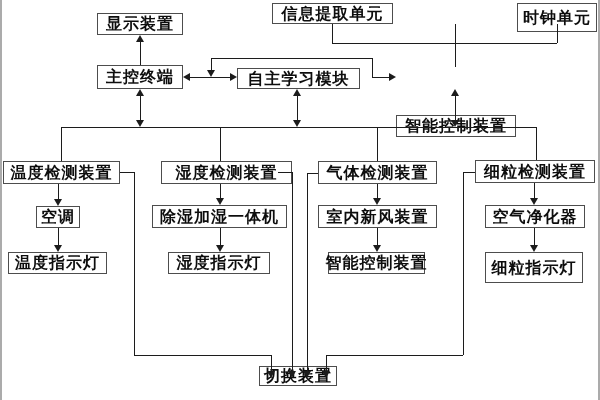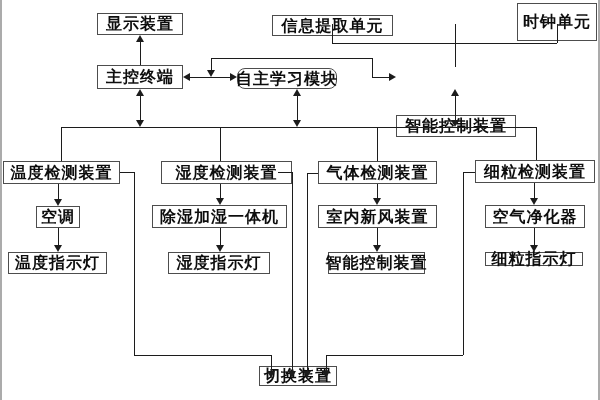--- a/index.html
+++ b/index.html
@@ -53,37 +53,37 @@
   .page-edge.left  { left: 0; }
   .page-edge.right { right: 0; }
 </style>
 </head>
 <body>
 
 <div class="stage">
   <div class="page-edge left"></div>
   <div class="page-edge right"></div>
 <div class="node" style="left: 97px; top: 13px; width: 86px; height: 22px;">显示装置</div>
-    <div class="node" style="left: 272px; top: 3px; width: 121px; height: 21px; margin-top: 12px;">信息提取单元</div>
-    <div class="node" style="left: 517px; top: 3px; width: 80px; height: 38px; text-align: center;">时钟单元</div>
+    <div class="node" style="left: 272px; top: 3px; width: 121px; height: 21px;">信息提取单元</div>
+    <div class="node" style="left: 517px; top: 3px; width: 80px; height: 29px; text-align: center;">时钟单元</div>
     <div class="node" style="left: 97px; top: 65px; width: 86px; height: 24px;">主控终端</div>
-    <div class="node" style="left: 237px; top: 68px; width: 100px; height: 21px; border-radius: 8px;">自主学习模块</div>
+    <div class="node" style="left: 237px; top: 68px; width: 123px; height: 21px;">自主学习模块</div>
     <div class="node" style="left: 396px; top: 67px; width: 120px; height: 22px; margin-top: 48px;">智能控制装置</div>
     <div class="node" style="left: 3px; top: 161px; width: 117px; height: 23px;">温度检测装置</div>
     <div class="node" style="left: 161px; top: 161px; width: 131px; height: 23px;">湿度检测装置</div>
     <div class="node" style="left: 318px; top: 161px; width: 119px; height: 23px;">气体检测装置</div>
     <div class="node" style="left: 475px; top: 160px; width: 120px; height: 23px;">细粒检测装置</div>
     <div class="node" style="left: 36px; top: 206px; width: 44px; height: 22px;">空调</div>
     <div class="node" style="left: 152px; top: 205px; width: 135px; height: 23px;">除湿加湿一体机</div>
     <div class="node" style="left: 318px; top: 205px; width: 119px; height: 23px;">室内新风装置</div>
     <div class="node" style="left: 485px; top: 205px; width: 100px; height: 23px;">空气净化器</div>
     <div class="node" style="left: 8px; top: 252px; width: 99px; height: 22px;">温度指示灯</div>
     <div class="node" style="left: 168px; top: 252px; width: 102px; height: 22px;">湿度指示灯</div>
     <div class="node" style="left: 328px; top: 252px; width: 97px; height: 22px;">智能控制装置</div>
-    <div class="node" style="left: 485px; top: 252px; width: 98px; height: 14px;">细粒指示灯</div>
+    <div class="node" style="left: 485px; top: 252px; width: 98px; height: 31px;">细粒指示灯</div>
     <div class="node" style="left: 259px; top: 366px; width: 78px; height: 20px;">切换装置</div>
     <div class="cline" style="left: 140px; top: 41px; width: 1px; height: 24px;"></div>
     <div class="cline" style="left: 190px; top: 77px; width: 40px; height: 1px;"></div>
     <div class="cline" style="left: 211px; top: 58px; width: 1px; height: 12px;"></div>
     <div class="cline" style="left: 211px; top: 58px; width: 161px; height: 1px;"></div>
     <div class="cline" style="left: 372px; top: 58px; width: 1px; height: 19px;"></div>
     <div class="cline" style="left: 372px; top: 77px; width: 17px; height: 1px;"></div>
     <div class="cline" style="left: 332px; top: 24px; width: 1px; height: 19px;"></div>
     <div class="cline" style="left: 557px; top: 24px; width: 1px; height: 19px;"></div>
     <div class="cline" style="left: 332px; top: 43px; width: 225px; height: 1px;"></div>

